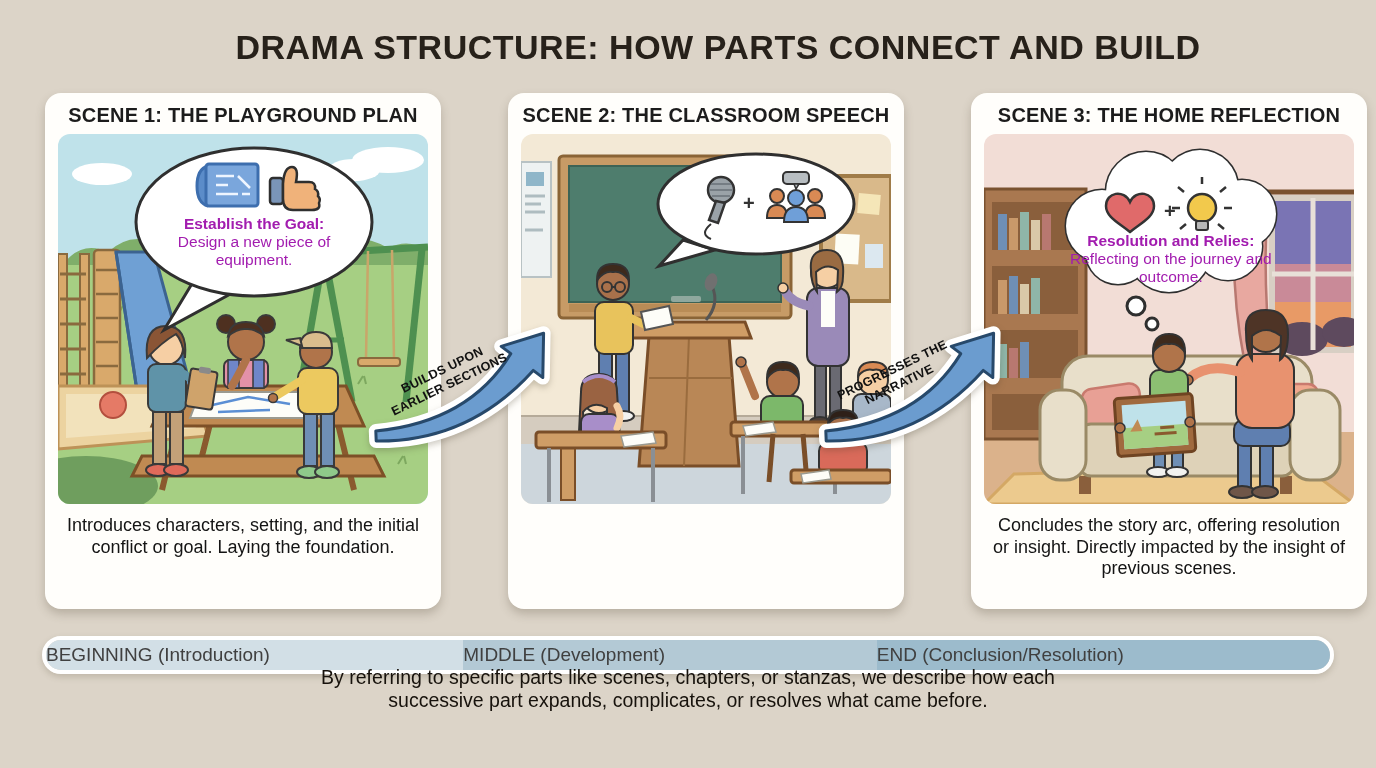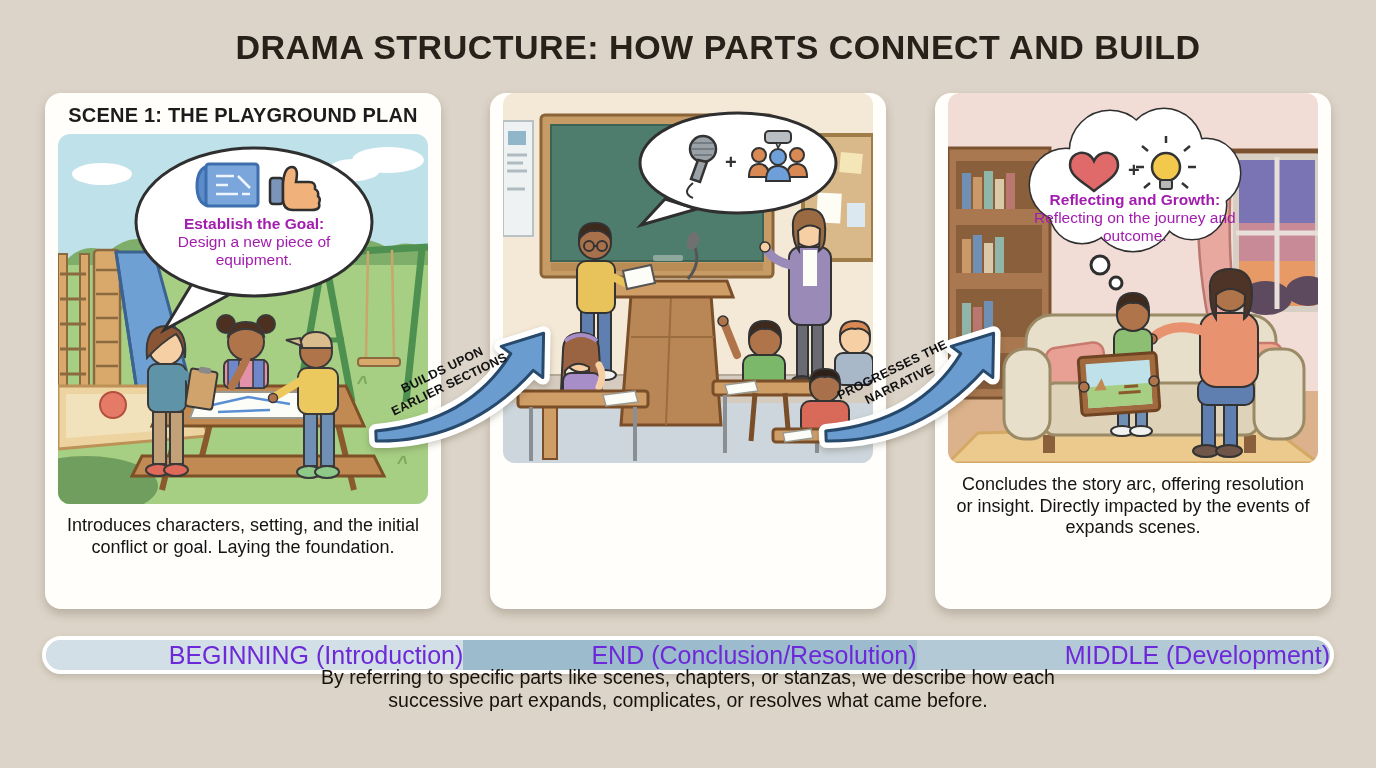--- a/index.html
+++ b/index.html
@@ -8,21 +8,21 @@
     background:#dcd4c8;
     font-family:"Liberation Sans", sans-serif;
     position:relative;overflow:hidden;
   }
   .canvas{position:absolute;inset:0;}
   .main-title{
     position:absolute;top:28px;left:0;width:100%;
     text-align:center;font-size:34px;font-weight:700;
     letter-spacing:.5px;color:#27211a;margin:0;padding-left:30px;
   }
-  .cards{position:absolute;top:93px;left:45px;display:flex;gap:49px;}
+  .cards{position:absolute;top:93px;left:45px;display:flex;gap:67px;}
   .card{
     width:396px;height:516px;background:#fffefb;border-radius:16px;
     box-shadow:0 5px 10px rgba(90,80,60,.28);
     padding:0 13px;box-sizing:border-box;
   }
   .card h2{
     margin:11px 0 7px;text-align:center;font-size:20px;font-weight:700;
     color:#1c1c1c;letter-spacing:.2px;
   }
   .illust{position:relative;width:370px;height:370px;border-radius:12px;overflow:hidden;}
@@ -45,22 +45,22 @@
     transform:rotate(-26deg);text-align:center;
     font-size:12.5px;font-weight:700;color:#111;
     letter-spacing:.3px;line-height:1.25;
   }
   .timeline{
     position:absolute;left:42px;top:636px;width:1292px;height:38px;
     border:4px solid #fff;border-radius:22px;overflow:hidden;
     display:flex;box-sizing:border-box;
     box-shadow:0 3px 6px rgba(90,80,60,.22);
   }
-  .tl-seg{display:flex;align-items:center;justify-content:flex-end;
-    font-size:25px;font-weight:500;color:#6d28d9;}
+  .tl-seg{display:flex;align-items:center;justify-content:flex-start;
+    font-size:19px;font-weight:500;color:#404040;}
   .tl-seg.s1{width:32.5%;}
   .tl-seg.s2{width:32.2%;}
   .tl-seg.s3{width:35.3%;}
   .footer-note{
     position:absolute;top:666px;left:50%;transform:translateX(-50%);
     width:775px;text-align:center;font-size:19.5px;line-height:1.2;
     color:#17120c;margin:0;
   }
 </style>
 </head>
@@ -176,20 +176,21 @@
         </svg>
         <div class="bubble-text bt1">
           <span class="bt-title">Establish the Goal:</span>
           <span class="bt-body">Design a new piece of equipment.</span>
         </div>
       </div>
       <p class="caption">Introduces characters, setting, and the initial conflict or goal. Laying the foundation.</p>
     </section>
 
     <section class="card">
+      <h2>SCENE 2: THE CLASSROOM SPEECH</h2>
       <div class="illust">
         <svg viewBox="0 0 370 370">
           <rect width="370" height="370" fill="#f3e9d6"></rect>
           <rect y="282" width="370" height="30" fill="#d5ccbf"></rect>
           <rect y="310" width="370" height="60" fill="#cdd6dc"></rect>
           <line x1="0" y1="282" x2="370" y2="282" stroke="#b5aa99" stroke-width="2"></line>
 
           <g>
             <rect x="0" y="28" width="30" height="115" fill="#eef2f2" stroke="#b8c2c4" stroke-width="2"></rect>
             <rect x="5" y="38" width="18" height="14" fill="#8fb6c9"></rect>
@@ -306,20 +307,21 @@
               <path d="M284 84 q0 -13 10 -13 q10 0 10 13 Z" fill="#d98a54" stroke="#333333" stroke-width="2"></path>
               <circle cx="275" cy="64" r="8" fill="#6f9fd8" stroke="#333333" stroke-width="2"></circle>
               <path d="M263 88 q0 -15 12 -15 q12 0 12 15 Z" fill="#6f9fd8" stroke="#333333" stroke-width="2"></path>
             </g>
           </g>
         </svg>
       </div>
     </section>
 
     <section class="card">
+      <h2>SCENE 3: THE HOME REFLECTION</h2>
       <div class="illust">
         <svg viewBox="0 0 370 370">
           <rect width="370" height="370" fill="#f2ddd6"></rect>
           <rect y="298" width="370" height="72" fill="#dbb28b"></rect>
           <path d="M30 340 L320 332 L370 370 L0 370 Z" fill="#ecca8e" stroke="#d4a865" stroke-width="3"></path>
 
           <g>
             <rect x="0" y="55" width="102" height="250" fill="#a97850" stroke="#7a5230" stroke-width="3"></rect>
             <rect x="8" y="68" width="86" height="48" fill="#8a5f3c"></rect>
             <rect x="8" y="132" width="86" height="48" fill="#8a5f3c"></rect>
@@ -423,25 +425,25 @@
             <path d="M146 68 c-6 -13 -24 -10 -24 4 c0 11 13 17 24 26 c11 -9 24 -15 24 -26 c0 -14 -18 -17 -24 -4 Z" fill="#e06a6a" stroke="#333333" stroke-width="2.5"></path>
             <text x="180" y="84" font-size="20" font-weight="bold" fill="#333333">+</text>
             <g>
               <circle cx="218" cy="74" r="14" fill="#f2c94c" stroke="#333333" stroke-width="2.5"></circle>
               <rect x="212" y="87" width="12" height="9" rx="2" fill="#b8b8b8" stroke="#333333" stroke-width="2"></rect>
               <path d="M218 50 v-7 M200 58 l-6 -5 M236 58 l6 -5 M196 74 h-8 M240 74 h8 M202 90 l-6 5 M234 90 l6 5" stroke="#333333" stroke-width="2.5"></path>
             </g>
           </g>
         </svg>
         <div class="bubble-text bt3">
-          <span class="bt-title">Reflecting and Growth:</span>
+          <span class="bt-title">Resolution and Relies:</span>
           <span class="bt-body">Reflecting on the journey and outcome.</span>
         </div>
       </div>
-      <p class="caption">Concludes the story arc, offering resolution or insight. Directly impacted by the events of expands scenes.</p>
+      <p class="caption">Concludes the story arc, offering resolution or insight. Directly impacted by the insight of previous scenes.</p>
     </section>
   </div>
 
   <div class="arrow arrow1">
     <svg viewBox="0 0 212 152">
       <path d="M 11.8 121 Q 105 112 146.8 43.6 L 137.2 36.4 L 179.6 23.2 L 178.8 67.6 L 169.2 60.4 Q 105 132 12.2 131 Z" fill="#ffffff" stroke="#ffffff" stroke-width="14" stroke-linejoin="round"></path>
       <path d="M 11.8 121 Q 105 112 146.8 43.6 L 137.2 36.4 L 179.6 23.2 L 178.8 67.6 L 169.2 60.4 Q 105 132 12.2 131 Z" fill="#6b9ccf" stroke="#27496b" stroke-width="3" stroke-linejoin="round"></path>
     </svg>
     <div class="arrow-label">BUILDS UPON EARLIER SECTIONS</div>
   </div>
@@ -451,23 +453,23 @@
       <path d="M 11.8 121 Q 105 112 146.8 43.6 L 137.2 36.4 L 179.6 23.2 L 178.8 67.6 L 169.2 60.4 Q 105 132 12.2 131 Z" fill="#ffffff" stroke="#ffffff" stroke-width="14" stroke-linejoin="round"></path>
       <path d="M 11.8 121 Q 105 112 146.8 43.6 L 137.2 36.4 L 179.6 23.2 L 178.8 67.6 L 169.2 60.4 Q 105 132 12.2 131 Z" fill="#6b9ccf" stroke="#27496b" stroke-width="3" stroke-linejoin="round"></path>
     </svg>
     <div class="arrow-label">PROGRESSES THE NARRATIVE</div>
   </div>
 
   <div class="timeline">
     <div class="tl-seg s1" style="background: rgb(210, 223, 230);">
       <span>BEGINNING (Introduction)</span>
     </div>
+    <div class="tl-seg s2" style="background: rgb(179, 201, 213);">
+      <span>MIDDLE (Development)</span>
+    </div>
     <div class="tl-seg s3" style="background: rgb(156, 187, 204);">
       <span>END (Conclusion/Resolution)</span>
     </div>
-    <div class="tl-seg s2" style="background: rgb(179, 201, 213);">
-      <span>MIDDLE (Development)</span>
-    </div>
   </div>
 
   <p class="footer-note">By referring to specific parts like scenes, chapters, or stanzas, we describe how each successive part expands, complicates, or resolves what came before.</p>
 
 </div>
 
 </body></html>

